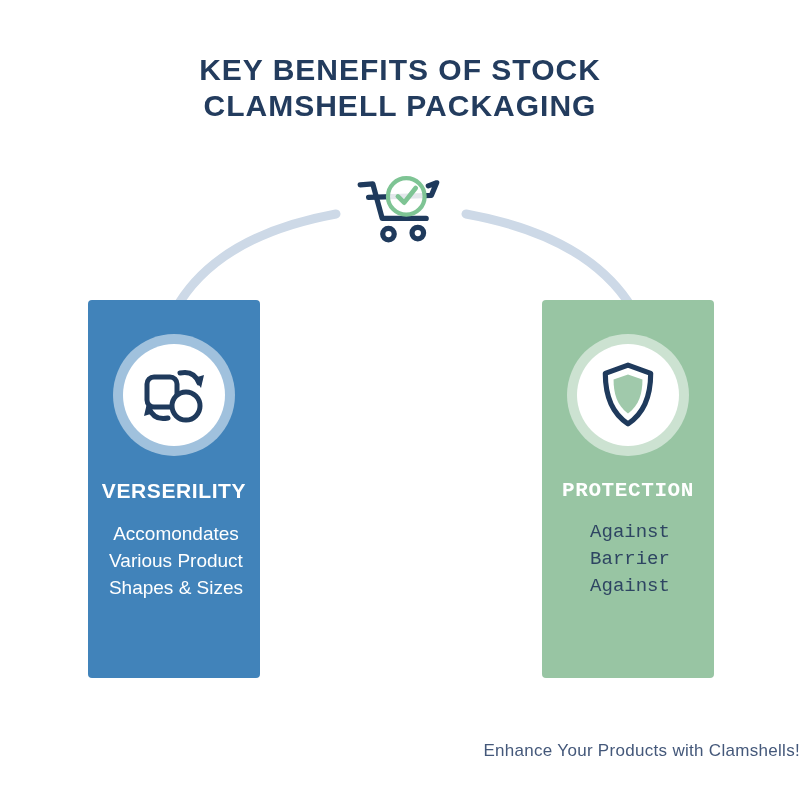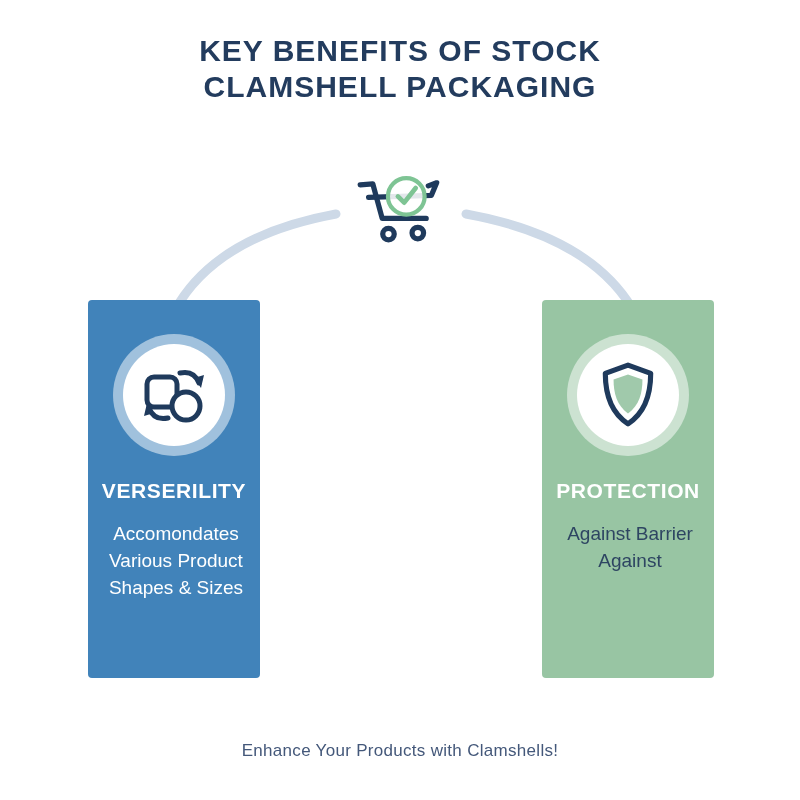--- a/index.html
+++ b/index.html
@@ -12,21 +12,21 @@
     position: relative;
     width: 800px;
     height: 800px;
     background: var(--background, #ffffff);
     overflow: hidden;
   }
 
   
   .title {
     position: absolute;
-    top: 33px;
+    top: 52px;
     left: 0;
     width: 100%;
     text-align: center;
     color: var(--title_navy, #233c5e);
     font-weight: 700;
     font-size: 30px;
     line-height: 36px;
     letter-spacing: 1px;
   }
 
@@ -95,21 +95,21 @@
   .card {
     width: 172px;
     height: 378px;
     border-radius: 4px;
     display: flex;
     flex-direction: column;
     align-items: center;
     box-sizing: border-box;
   }
   .card-versatility { background: var(--card_blue, #4183ba); }
-  .card-protection  { background: var(--card_green, #98c5a3); }
+  .card-protection  { background: var(--card_green, #98c5a3); font-family: Liberation Mono, monospace; }
   .card-visibility  { background: var(--card_lightblue, #57abda); }
 
   .circle-ring {
     margin-top: 34px;
     width: 122px;
     height: 122px;
     border-radius: 50%;
     background: var(--ring_white, rgba(255,255,255,0.5));
     display: flex;
     align-items: center;
@@ -153,21 +153,21 @@
   .desc-white { color: #ffffff; }
   .desc-navy  { color: var(--desc_navy, #2e4562); }
   .card-desc .line { display: block; }
 
   
   .tagline {
     position: absolute;
     top: 741px;
     left: 0;
     width: 100%;
-    text-align: center;
+    text-align: right;
     font-size: 17px;
     font-weight: 500;
     letter-spacing: 0.3px;
     color: var(--tagline_slate, #44587a);
   }
 </style>
 </head>
 <body>
 
 <div class="canvas">

